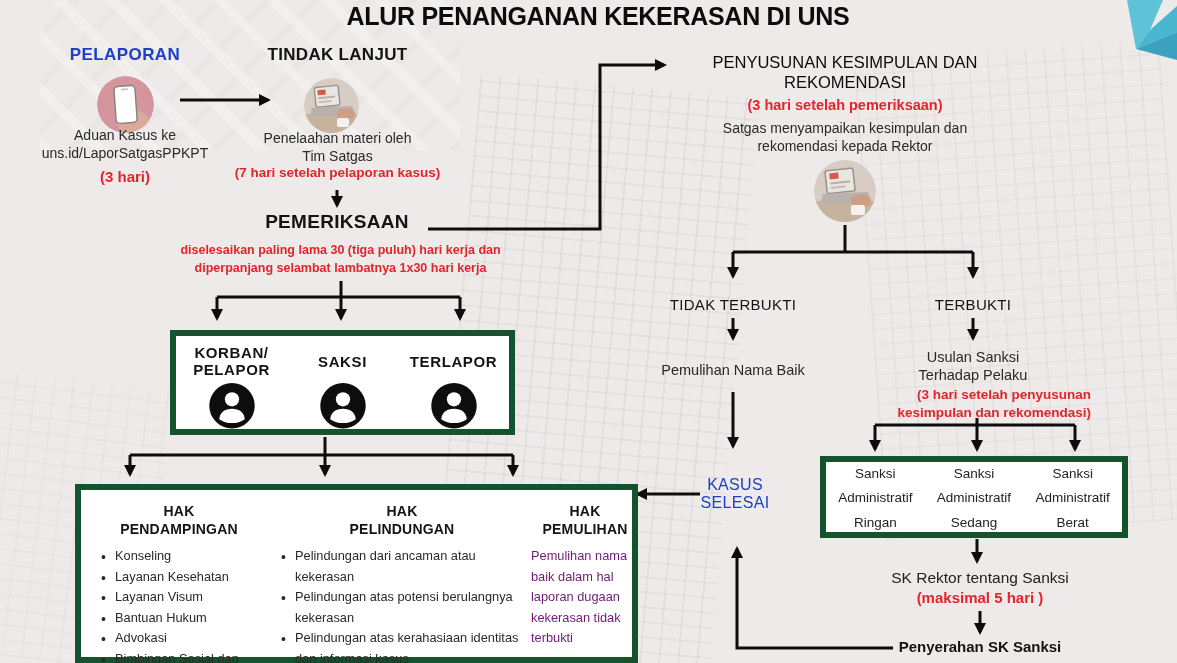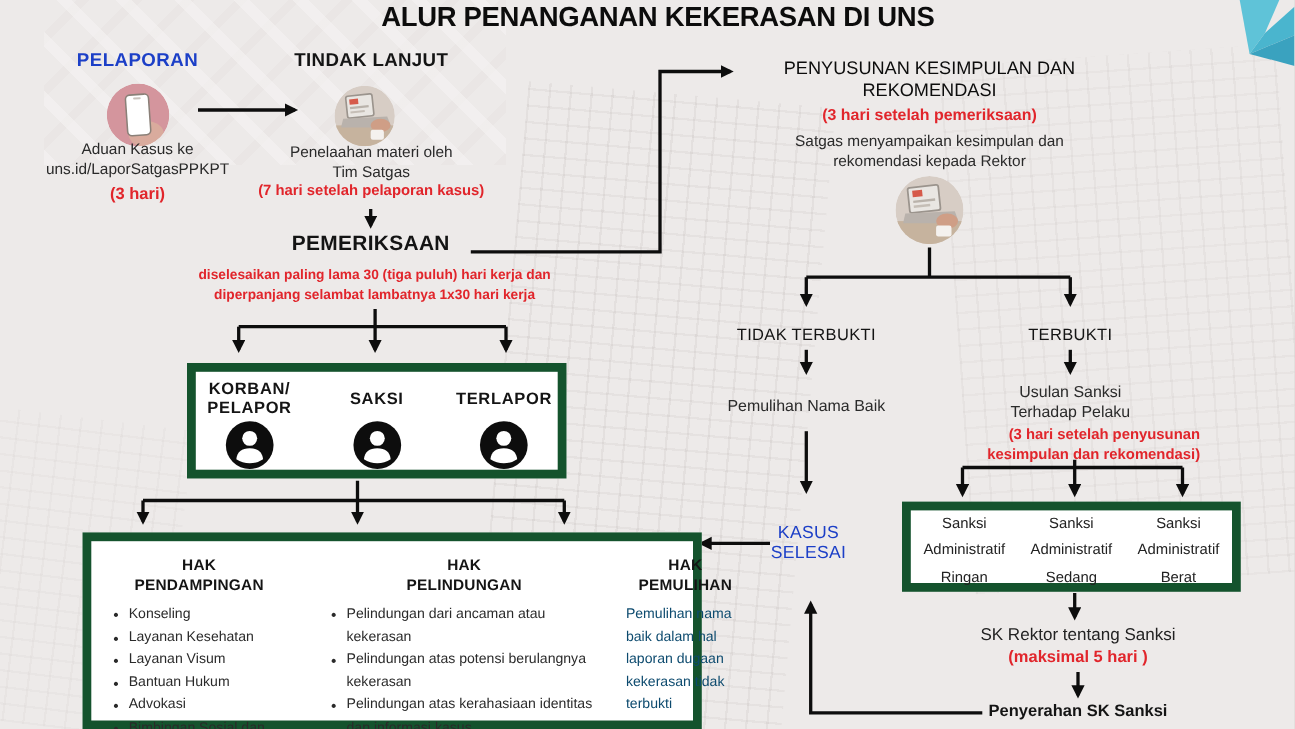--- a/index.html
+++ b/index.html
@@ -26,21 +26,21 @@
     opacity:.45;
   }
 
   .h-blue { color:#1c3fc7; font-weight:bold; font-size:17px; letter-spacing:.4px; }
   .h-black { color:#141414; font-weight:bold; font-size:17px; letter-spacing:.3px; }
   .red { color:#e1252b; font-weight:bold; }
   .body-txt { font-size:14px; color:#2a2a2a; line-height:1.25; }
 
   .circle-img { border-radius:50%; overflow:hidden; }
 
-  .flow-box { background:#fff; border:8px solid #14532d;gap:18px; }
+  .flow-box { background:#fff; border:6px solid #14532d; }
 
   .party-box { display:flex; }
   .party-col { flex:1; display:flex; flex-direction:column; align-items:center; }
   .party-label { height:40px; display:flex; flex-direction:column; justify-content:center;
     font-size:15px; font-weight:600; letter-spacing:.6px; line-height:1.1; text-align:center; }
 
   .hak-grid { display:grid; grid-template-columns:188px 258px 1fr; padding:6px 4px 0 4px;margin-left:20px; }
   .hak-head { font-size:14px; font-weight:700; text-align:center; line-height:1.3; margin:6px 0 8px 0; letter-spacing:.2px; }
   .hak-list { list-style:none; font-size:12.8px; line-height:1.6; color:#2a2a2a; }
   .hak-list li { padding-left:16px; position:relative; }
@@ -204,21 +204,21 @@
         <li>Pelindungan atas potensi berulangnya kekerasan</li>
         <li>Pelindungan atas kerahasiaan identitas dan informasi kasus</li>
 
       </ul>
     </div>
     <div>
       <div class="hak-head">
         <div>HAK</div>
         <div>PEMULIHAN</div>
       </div>
-      <div style="font-size:12.8px; line-height:1.6; color:#0c4a6e; width:108px; margin:0 auto;">Pemulihan nama baik dalam hal laporan dugaan kekerasan tidak terbukti</div>
+      <div style="font-size:12.8px; line-height:1.6; color:#701a75; width:108px; margin:0 auto;">Pemulihan nama baik dalam hal laporan dugaan kekerasan tidak terbukti</div>
     </div>
   </div>
 
   <div class="abs ctr" style="left:680px; top:53px; width:330px; font-size:16.5px; font-weight:400; line-height:1.2; color:#0c0c0c;">
     <div>PENYUSUNAN KESIMPULAN DAN</div>
     <div>REKOMENDASI</div>
   </div>
   <div class="abs ctr red" style="left:695px; top:97px; width:300px; font-size:14.5px;">(3 hari setelah pemeriksaan)</div>
   <div class="abs ctr body-txt" style="left:695px; top:120px; width:300px;">
     <div>Satgas menyampaikan kesimpulan dan</div>

